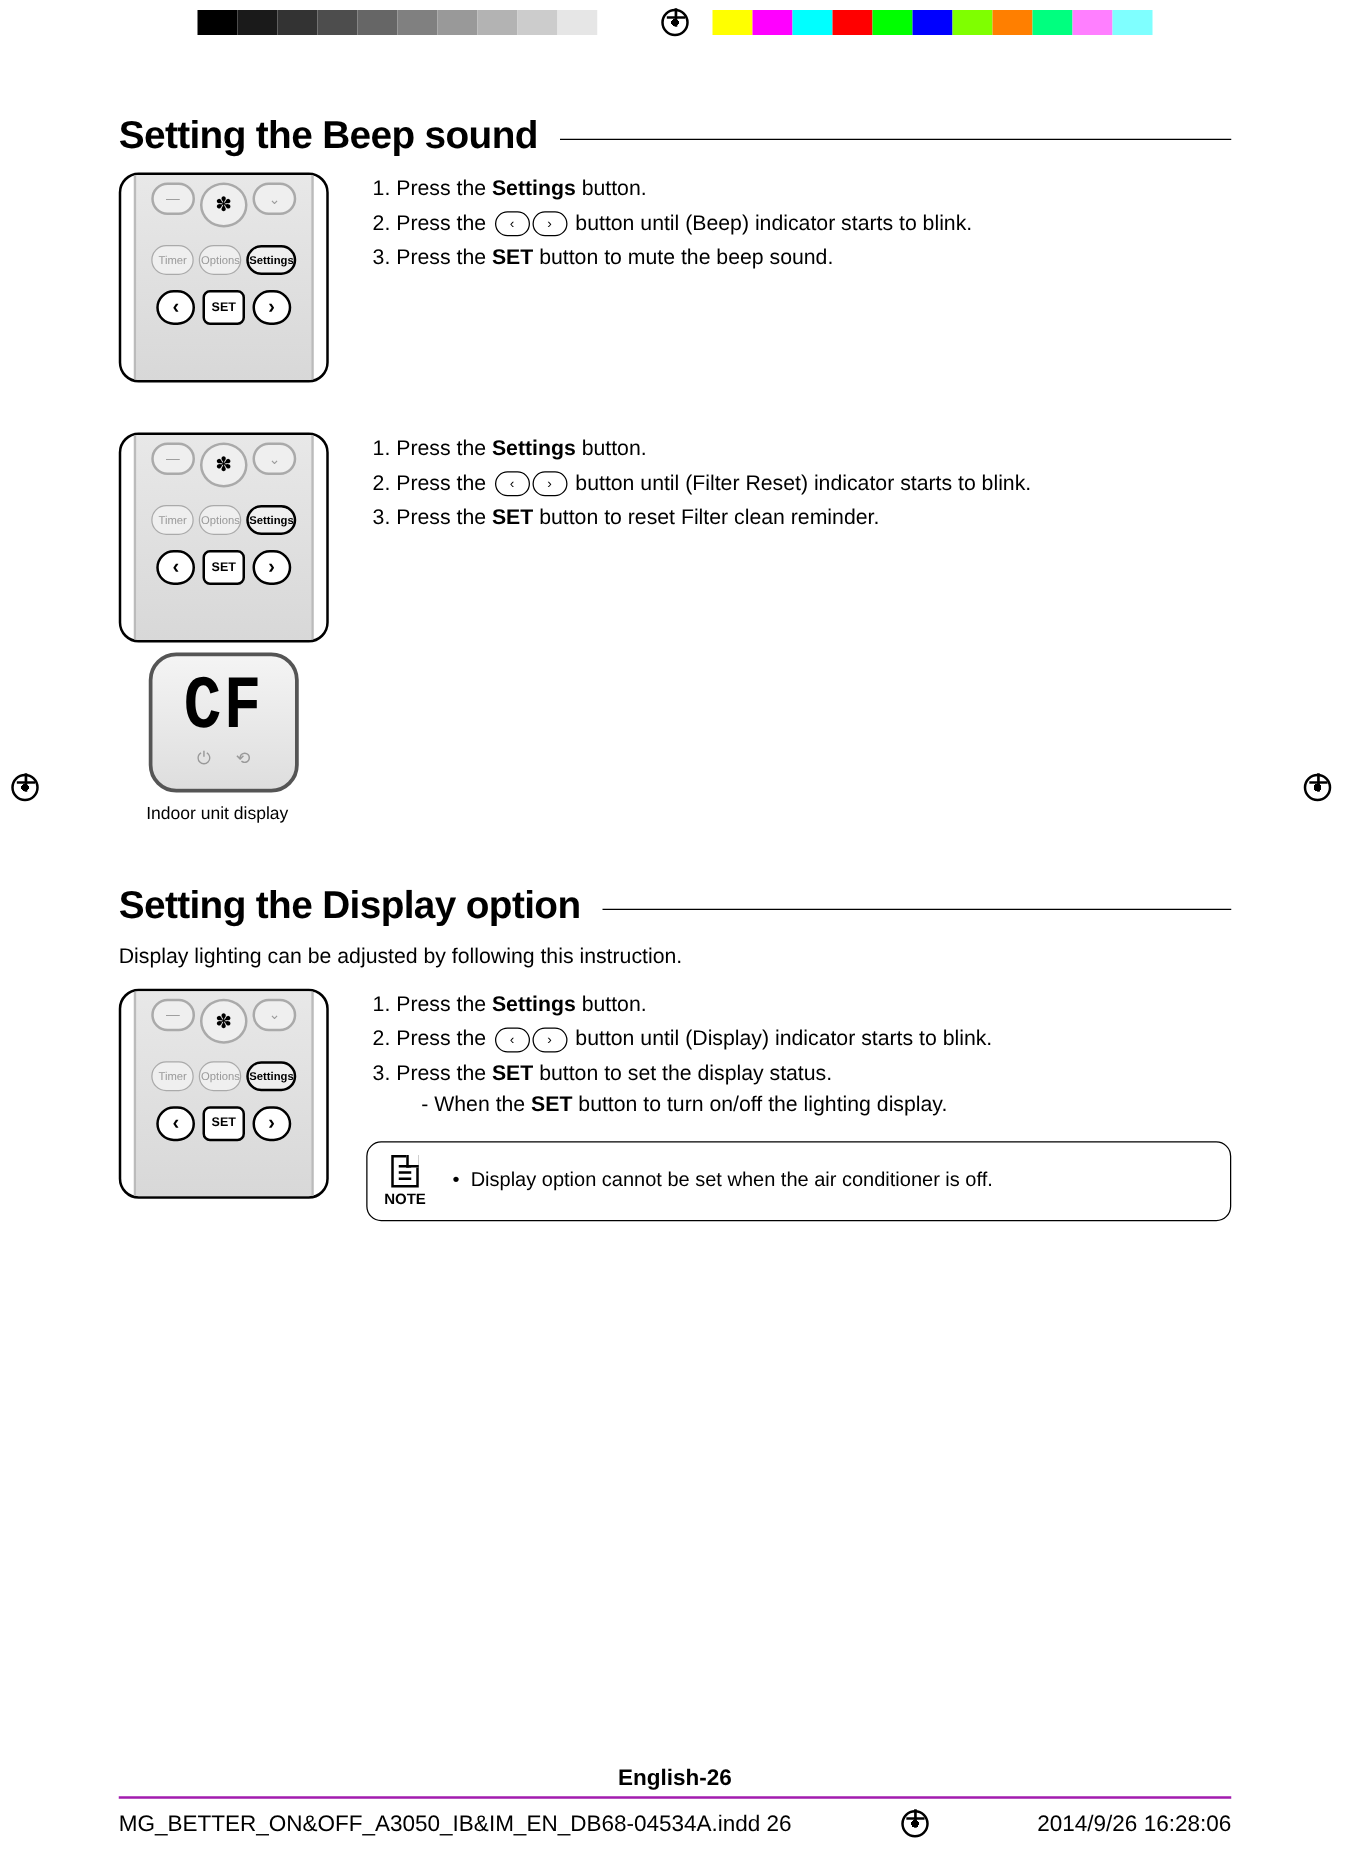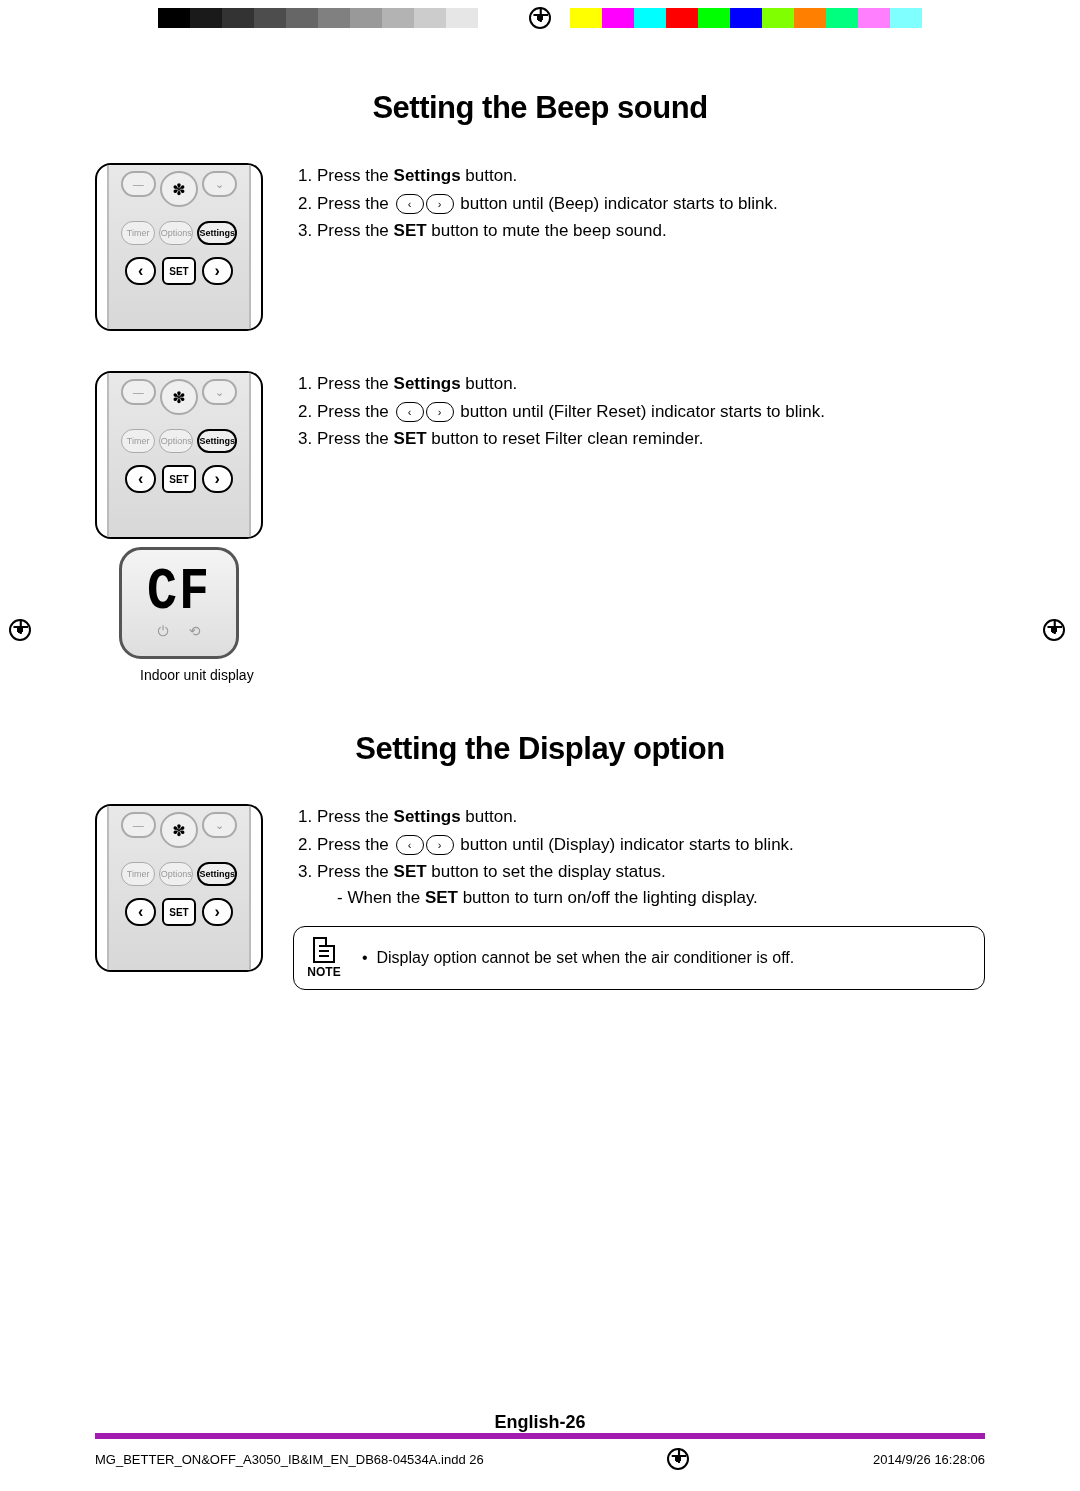--- a/index.html
+++ b/index.html
@@ -53,21 +53,20 @@
     top: 90px; left: 95px; right: 95px;
   }
   h2.section-title {
     font-size: 31px;
     font-weight: 700;
     letter-spacing: -0.5px;
     margin-bottom: 12px;
     display: flex;
     align-items: center;
     gap: 18px;
-    flex-direction: column;
   }
   h2.section-title .rule {
     flex: 1;
     border-top: 1px solid #000;
     margin-top: 6px;
   }
   .intro {
     font-size: 17px;
     line-height: 1.35;
     margin-bottom: 14px;
@@ -203,21 +202,21 @@
     letter-spacing: 2px;
     line-height: 1;
     transform: scaleY(1.2);
   }
   .cf-icons {
     display:flex; gap:20px; font-size:14px; color:#999;
   }
   .caption {
     font-size: 14px;
     margin-top: 8px;
-    margin-left: 45px;
+    margin-left: 22px;
   }
   .note-box {
     border: 1.5px solid #000;
     border-radius: 12px;
     padding: 10px 16px 10px 6px;
     display: flex;
     align-items: center;
     gap: 14px;
     margin-top: 16px;
   }
@@ -249,26 +248,26 @@
   }
   .footer-page {
     position:absolute;
     bottom: 58px; left:0; right:0;
     text-align:center;
     font-size: 18px; font-weight:700;
   }
   .print-footer {
     position:absolute;
     bottom: 20px; left: 95px; right: 95px;
-    border-top: 6px solid #a21caf;
+    border-top: 2px solid #a21caf;
     padding-top: 8px;
     display:flex;
     justify-content: space-between;
     align-items: center;
-    font-size: 13px;
+    font-size: 18px;
     color: #000;
   }
   .sec-gap { height: 40px; }
   .sec-gap2 { height: 48px; }
 </style>
 </head>
 <body>
 
 <div class="colorbar">
   <div class="cb-group" id="grays">
@@ -383,20 +382,21 @@
       <li><span>Press the </span><b>SET</b><span> button to reset Filter clean reminder.</span></li>
     </ol>
   </div>
 
   <div class="sec-gap2"></div>
 
   <h2 class="section-title">
     <span>Setting the Display option</span>
     <span class="rule"></span>
   </h2>
+  <p class="intro">Display lighting can be adjusted by following this instruction.</p>
   <div class="row">
     <div class="remote">
       <div class="remote-box">
           <div class="remote-inner">
         <div class="remote-top-row">
           <span class="rt-btn">—</span>
           <span class="rt-mid">✽</span>
           <span class="rt-btn">⌄</span>
         </div>
         <div class="label-row">

